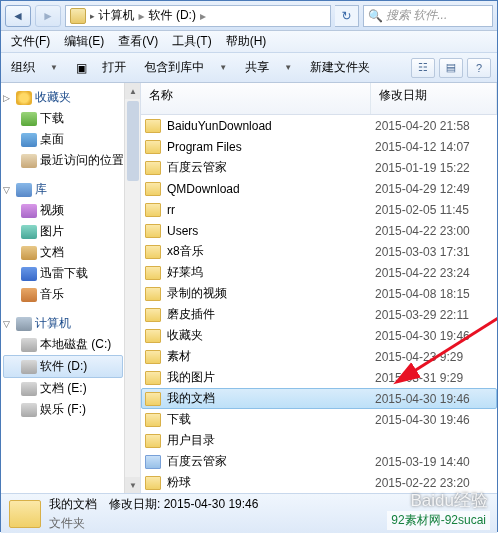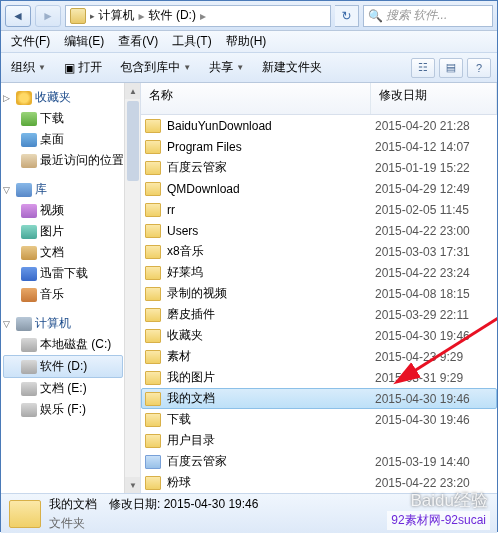--- a/index.html
+++ b/index.html
@@ -14,21 +14,21 @@
 .breadcrumb .drop { color:#555; font-size:9px; padding:0 2px;}
 .bcicon { width:16px; height:16px; background:linear-gradient(#f7e9b0,#e8c96a); border:1px solid #c8a84a; border-radius:2px; }
 .refresh { width:24px; height:22px; border:1px solid #a8bdd8; border-left:none; background:#eef5fd; display:flex;align-items:center;justify-content:center;color:#3a6aa8;}
 .search { width:130px; height:22px; border:1px solid #a8bdd8; background:#fff; padding:0 4px; color:#999; font-style:italic; display:flex;align-items:center;}
 .search .sicon { color:#888; margin-right:3px; font-style:normal;}
 
 .menubar { height:22px; background:linear-gradient(#f5f9fe,#e8f0fa); border-bottom:1px solid #c8d8ec; display:flex; align-items:center; padding:0 4px; font-size:12px; gap:2px;}
 .menuitem { padding:2px 6px; }
 
 .toolbar { height:30px; background:linear-gradient(#f0f6fd,#dde9f8); border-bottom:1px solid #b8c8dd; display:flex; align-items:center; padding:0 6px; gap:10px; font-size:12px;}
-.toolbtn { display:flex; align-items:center; gap:3px; padding:2px 4px;text-align:center;}
+.toolbtn { display:flex; align-items:center; gap:15px; padding:2px 4px;text-align:center;}
 .toolbtn .dd { font-size:8px; color:#555;}
 .spacer { flex:1; }
 .viewbtns { display:flex; gap:4px;}
 .vb { width:24px; height:20px; border:1px solid #b8c8dd; border-radius:2px; background:linear-gradient(#fcfdff,#e5eef9); display:flex;align-items:center;justify-content:center;color:#4a6a95;font-size:11px;}
 
 .body { display:flex; height:410px; }
 .sidebar { width:140px; background:#fff; border-right:1px solid #d8e0ec; overflow:hidden; position:relative;}
 .sbscroll { position:absolute; right:0; top:0; width:16px; height:100%; background:#f0f0f0; border-left:1px solid #ddd;}
 .sbscroll .thumb { position:absolute; left:2px; top:18px; width:12px; height:80px; background:#c8d4e4; border-radius:2px;}
 .sbscroll .arr { position:absolute; left:0; width:16px; height:16px; display:flex;align-items:center;justify-content:center;font-size:8px;color:#666;background:#e8e8e8;}
@@ -68,21 +68,21 @@
 .arrow-overlay { position:absolute; top:170px; left:250px; pointer-events:none; z-index:10;}
 .arrow-overlay svg { overflow:visible;}
 
 .statusbar { height:40px; background:linear-gradient(#f0f6fd,#dde9f8); border-top:1px solid #c8d8ec; display:flex; align-items:center; padding:4px 8px; gap:8px; font-size:12px;}
 .statusbar .bigicon { width:32px; height:28px; background:linear-gradient(#fbe8a8,#f0d068); border:1px solid #d8b048; border-radius:2px;}
 .statusbar .info { display:flex; flex-direction:column; gap:2px;}
 .statusbar .line1 { display:flex; gap:12px;}
 .statusbar .type { color:#666;}
 
 .watermark { position:absolute; bottom:22px; right:12px; color:rgba(255,255,255,.85); font-size:17px; z-index:20; text-shadow:0 0 3px rgba(0,0,0,.6);}
-.watermark2 { position:absolute; bottom:4px; right:10px; color:#6d28d9; font-size:12px; z-index:20; background:rgba(255,255,255,.7); padding:1px 4px;}
+.watermark2 { position:absolute; bottom:4px; right:10px; color:#15803d; font-size:12px; z-index:20; background:rgba(255,255,255,.7); padding:1px 4px;}
 </style>
 </head>
 <body>
 
 <div class="window">
   <div class="titlebar">
     <div class="navbtn">◄</div>
     <div class="navbtn disabled">►</div>
     <div class="breadcrumb">
       <span class="bcicon"></span>
@@ -223,21 +223,21 @@
 
     <div class="main">
       <div class="colheader">
         <div class="colh name">名称</div>
         <div class="colh date">修改日期</div>
       </div>
       <div class="filelist" id="filelist">
           <div class="frow">
             <span class="fic"></span>
             <span class="fname">BaiduYunDownload</span>
-            <span class="fdate">2015-04-20 21:28</span>
+            <span class="fdate">2015-04-20 21:58</span>
           </div>
           <div class="frow">
             <span class="fic"></span>
             <span class="fname">Program Files</span>
             <span class="fdate">2015-04-12 14:07</span>
           </div>
           <div class="frow">
             <span class="fic"></span>
             <span class="fname">百度云管家</span>
             <span class="fdate">2015-01-19 15:22</span>
@@ -307,21 +307,21 @@
             <span class="fname">用户目录</span>
           </div>
           <div class="frow">
             <span class="fic app"></span>
             <span class="fname">百度云管家</span>
             <span class="fdate">2015-03-19 14:40</span>
           </div>
           <div class="frow">
             <span class="fic"></span>
             <span class="fname">粉球</span>
-            <span class="fdate">2015-04-22 23:20</span>
+            <span class="fdate">2015-02-22 23:20</span>
           </div>
         </div>
 
       <div class="arrow-overlay">
         <svg width="220" height="140">
           <defs>
               <marker id="ah" markerWidth="10" markerHeight="10" refX="2" refY="3" orient="auto">
                 <path d="M0,0 L0,6 L9,3 z" fill="#e81123"></path>
               </marker>
             </defs>

